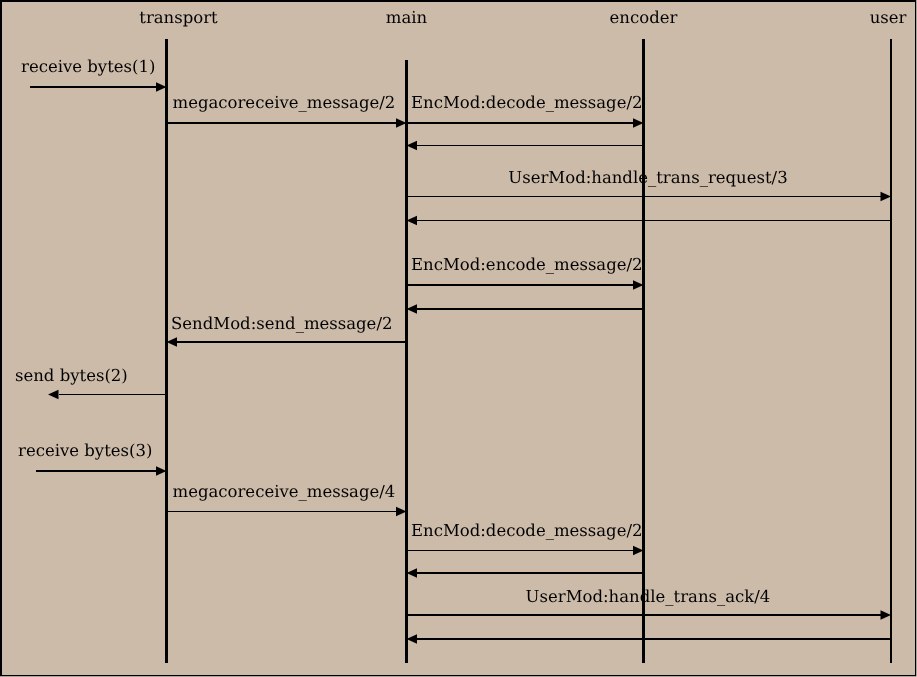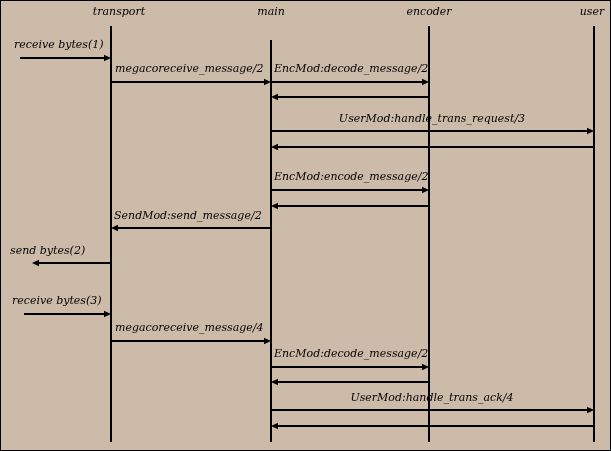--- a/index.html
+++ b/index.html
@@ -7,21 +7,20 @@
     padding: 0;
     background: #ffffff;
   }
   #diagram-root {
     position: relative;
     width: 611px;
     height: 451px;
     background: #ccbba9;
     overflow: hidden;
     font-family: "DejaVu Serif", "Liberation Serif", serif;
-    font-style: italic;
   }
   svg#seq-canvas {
     position: absolute;
     left: 0;
     top: 0;
     width: 611px;
     height: 451px;
     display: block;
   }
   .lifeline-label {

